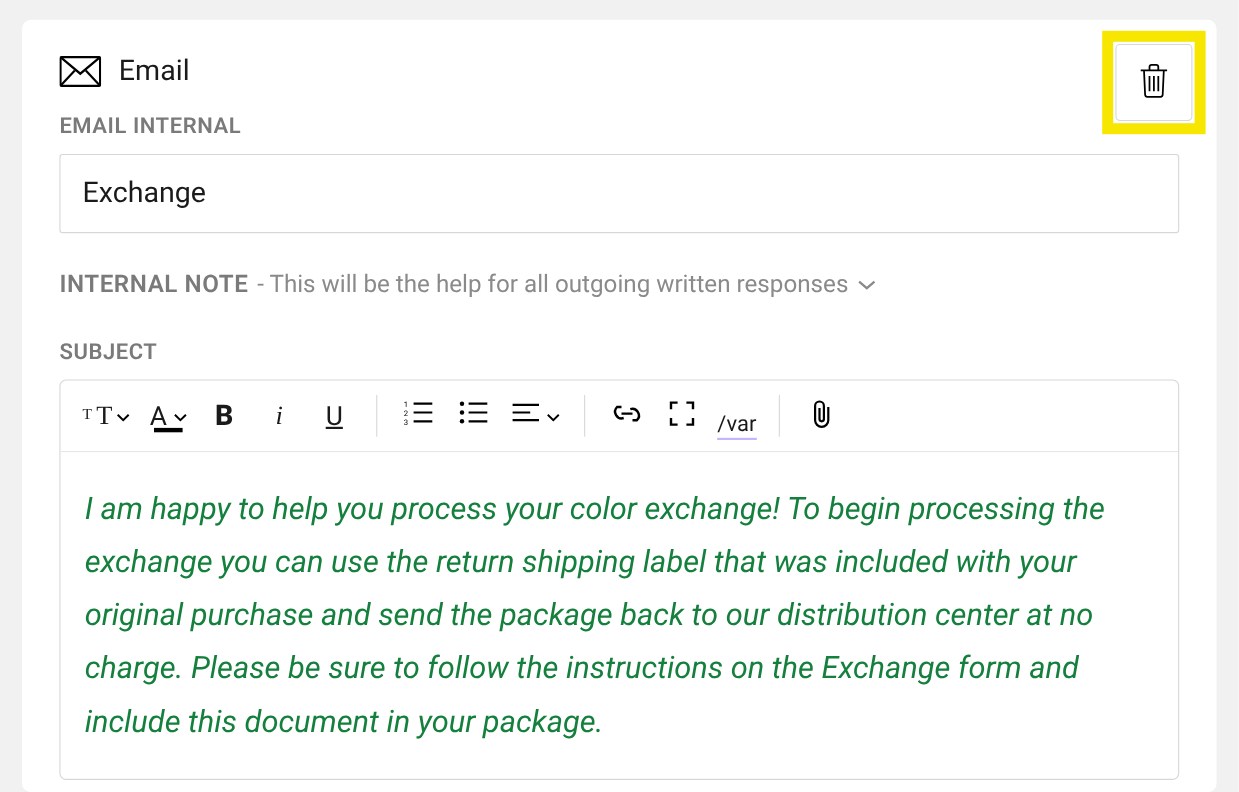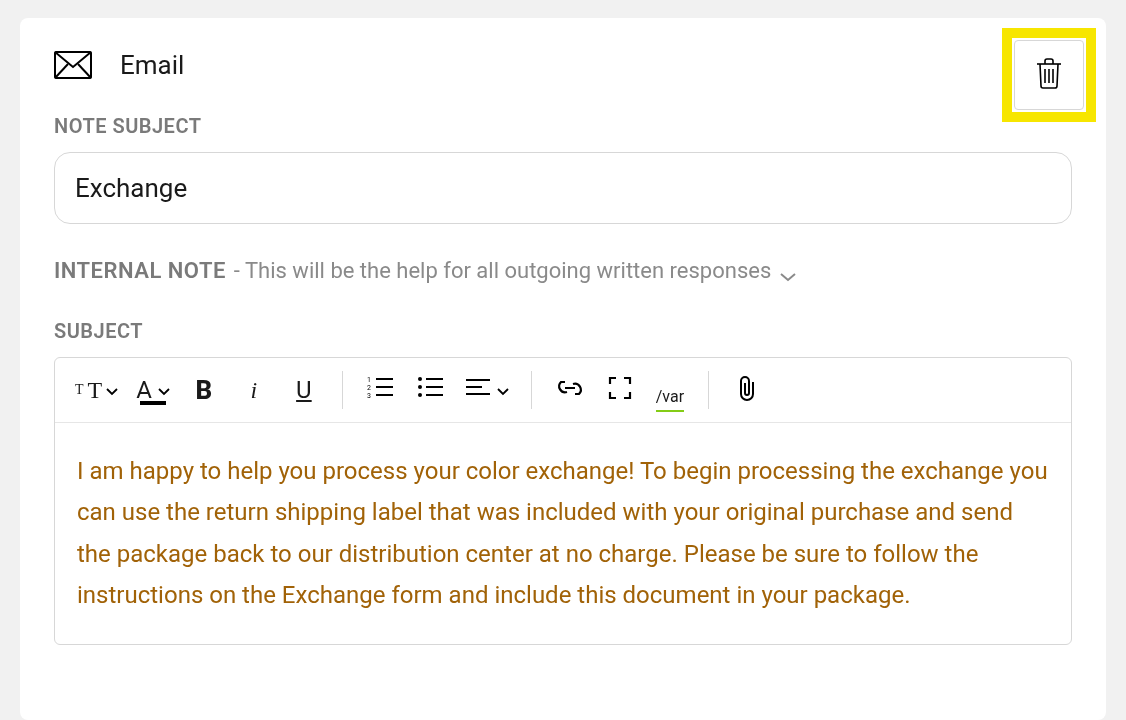--- a/index.html
+++ b/index.html
@@ -13,22 +13,22 @@
   .card {
     background: #fff;
     border-radius: 8px;
     padding: 32px 34px 0 34px;
     position: relative;
     min-height: 702px;
   }
   .header-row {
     display: flex;
     align-items: center;
-    gap: 28px;
-    margin-bottom: 34px;
+    gap: 16px;
+    margin-bottom: 22px;
   }
   .mail-icon svg { display: block; }
   .header-title {
     font-size: 26px;
     font-weight: 400;
   }
   .delete-highlight {
     position: absolute;
     top: 10px;
     right: 10px;
@@ -56,30 +56,30 @@
     letter-spacing: 0.5px;
     color: #7a7a7a;
     font-weight: 600;
     margin-bottom: 14px;
   }
   .subject-input {
     width: 100%;
     font-size: 26px;
     padding: 20px 20px;
     border: 1px solid #d7d7d7;
-    border-radius: 16px;
+    border-radius: 3px;
     color: #1a1a1a;
     background: #fff;
     outline: none;
     margin-bottom: 34px;
     font-family: inherit;
   }
   .internal-note-row {
     display: flex;
-    align-items: flex-end;
+    align-items: center;
     gap: 8px;
     font-size: 22px;
     margin-bottom: 36px;
     cursor: pointer;
   }
   .internal-note-row .lbl {
     color: #7a7a7a;
     font-weight: 600;
     letter-spacing: 0.5px;
   }
@@ -119,27 +119,28 @@
   .font-size-btn { gap: 4px; }
   .font-size-btn .smallT { font-size: 14px; font-family: Georgia, serif; }
   .font-size-btn .bigT { font-size: 24px; font-family: Georgia, serif; }
   .font-color-btn { flex-direction: column; gap: 0; padding-top:4px; }
   .font-color-btn .A { font-size: 24px; line-height: 22px; }
   .font-color-btn .underline-bar { width: 26px; height: 4px; background: #000; }
   .font-color-btn .inner { display:flex; align-items:center; gap:6px;}
   .bold-btn { font-weight: 800; font-size: 26px; }
   .italic-btn { font-style: italic; font-size: 24px; font-family: Georgia, serif; }
   .underline-btn { text-decoration: underline; font-size: 24px; }
-  .var-btn { font-size: 16px; border-bottom: 2px solid #84cc16; padding-bottom:2px; line-height:22px;}
+  .var-btn { font-size: 20px; border-bottom: 2px solid #c4b5fd; padding-bottom:2px; line-height:22px;}
   .var-wrap { display:flex; align-items:flex-end; height:44px; padding:0 6px; cursor:pointer; min-width:48px; justify-content:center;}
   .editor-body {
     padding: 28px 22px;
-    font-size: 24px;
+    font-size: 28px;
     line-height: 1.72;
-    color: #a16207;
+    color: #15803d;
+    font-style: italic;
   }
   .chev-svg { display:block; }
 </style>
 </head>
 <body>
 
 <div class="card">
 
   <div class="header-row">
     <span class="mail-icon">
@@ -161,21 +162,21 @@
           <path d="M11 8 V5 C11 3.9 11.9 3 13 3 H17 C18.1 3 19 3.9 19 5 V8"></path>
           <path d="M6 8 L7 30 C7 31.1 7.9 32 9 32 H21 C22.1 32 23 31.1 23 30 L24 8"></path>
           <path d="M11 13 V27"></path>
           <path d="M15 13 V27"></path>
           <path d="M19 13 V27"></path>
         </svg>
       </span>
     </div>
   </div>
 
-  <div class="section-label">NOTE SUBJECT</div>
+  <div class="section-label">EMAIL INTERNAL</div>
   <input class="subject-input" type="text" value="Exchange" style="">
 
   <div class="internal-note-row">
     <span class="lbl">INTERNAL NOTE</span>
     <span class="desc">- This will be the help for all outgoing written responses</span>
     <span class="chev">
       <svg class="chev-svg" width="18" height="12" viewBox="0 0 18 12" fill="none" stroke="#8a8a8a" stroke-width="2">
         <path d="M2 3 L9 9 L16 3"></path>
       </svg>
     </span>

